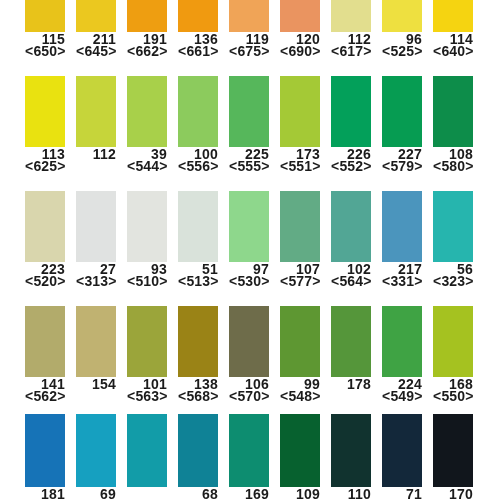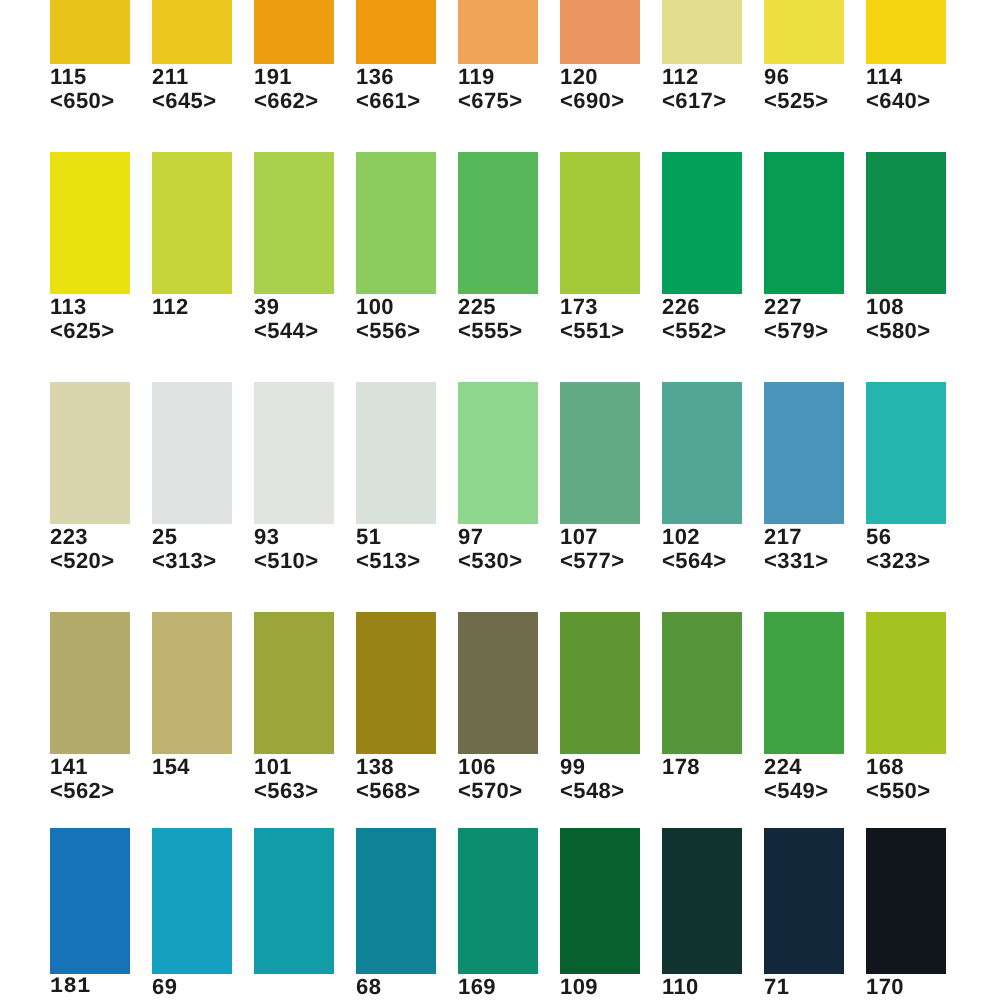--- a/index.html
+++ b/index.html
@@ -34,23 +34,23 @@
     align-items: center;
   }
   .cell + .cell { margin-left: 11px; }
   .chip {
     width: 40px;
     display: block;
     box-sizing: border-box;
   }
   .labels {
     width: 100%;
-    text-align: left;
+    text-align: right;
     color: #1b1b1b;
-    font-size: 11px;
+    font-size: 14px;
     font-weight: bold;
     line-height: 12px;
     letter-spacing: 0.2px;
   }
   .label-code { display: block; white-space: nowrap; }
   .label-ref  { display: block; white-space: nowrap; }
   .label-ref:empty { display: none; }
 </style>
 </head>
 <body>
@@ -256,21 +256,21 @@
     </div>
     <div class="swatch-row" style="top: 263px; padding-left: 25px;">
       <div class="cell">
         <div class="labels" style="color: rgb(27, 27, 27);">
           <span class="label-code">223</span>
           <span class="label-ref">&lt;520&gt;</span>
         </div>
       </div>
       <div class="cell">
         <div class="labels" style="color: rgb(27, 27, 27);">
-          <span class="label-code">25</span>
+          <span class="label-code">27</span>
           <span class="label-ref">&lt;313&gt;</span>
         </div>
       </div>
       <div class="cell">
         <div class="labels" style="color: rgb(27, 27, 27);">
           <span class="label-code">93</span>
           <span class="label-ref">&lt;510&gt;</span>
         </div>
       </div>
       <div class="cell">
@@ -417,21 +417,21 @@
       </div>
       <div class="cell">
         <div class="chip" title="71" style="height: 73px; background: rgb(19, 40, 58);"></div>
       </div>
       <div class="cell">
         <div class="chip" title="170" style="height: 73px; background: rgb(17, 22, 28);"></div>
       </div>
     </div>
     <div class="swatch-row" style="top: 488px; padding-left: 25px;">
       <div class="cell">
-        <div class="labels" style="color: rgb(27, 27, 27); font-family: Liberation Mono, monospace;">
+        <div class="labels" style="color: rgb(27, 27, 27);">
           <span class="label-code">181</span>
         </div>
       </div>
       <div class="cell">
         <div class="labels" style="color: rgb(27, 27, 27);">
           <span class="label-code">69</span>
         </div>
       </div>
       <div class="cell">
         <div class="labels" style="color: rgb(27, 27, 27); margin-top: 16px;">

